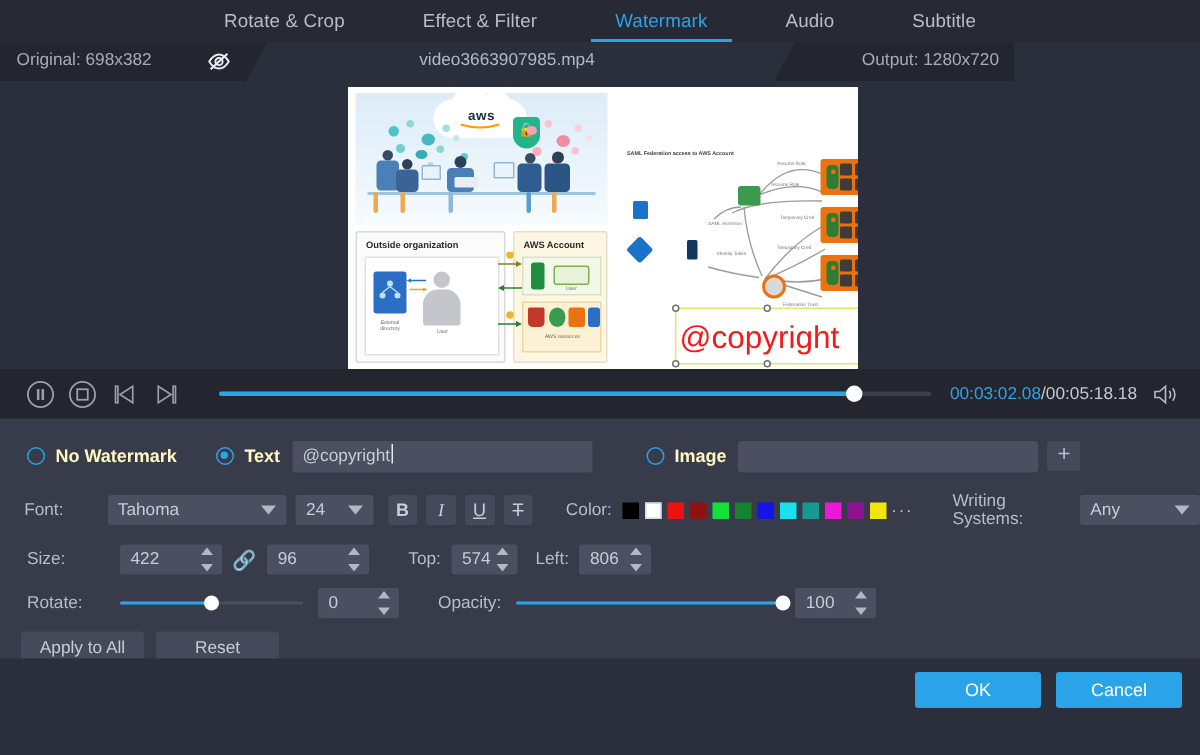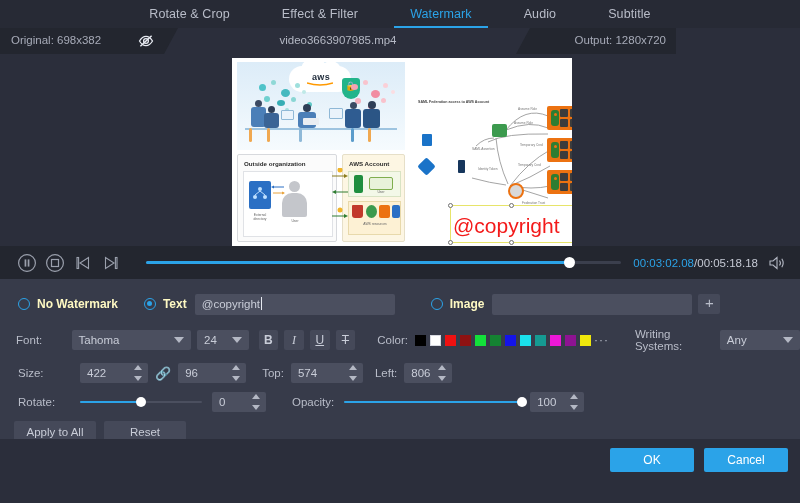--- a/index.html
+++ b/index.html
@@ -667,22 +667,22 @@
           </span>
       </span>
       <span class="linkico" style="margin:0 7px;">🔗</span>
       <span class="spin" style="width:68px;">
         <span>96</span>
         <span class="spin-btns">
             <i class="sp-up"></i>
             <i class="sp-dn"></i>
           </span>
       </span>
-      <span class="lbl" style="margin-left:16px;">Top:</span>
-      <span class="spin" style="width:72px;margin-left:7px;">
+      <span class="lbl" style="margin-left:26px;">Top:</span>
+      <span class="spin" style="width:44px;margin-left:7px;">
         <span>574</span>
         <span class="spin-btns">
             <i class="sp-up"></i>
             <i class="sp-dn"></i>
           </span>
       </span>
       <span class="lbl" style="margin-left:12px;">Left:</span>
       <span class="spin" style="width:48px;margin-left:7px;">
         <span>806</span>
         <span class="spin-btns">

